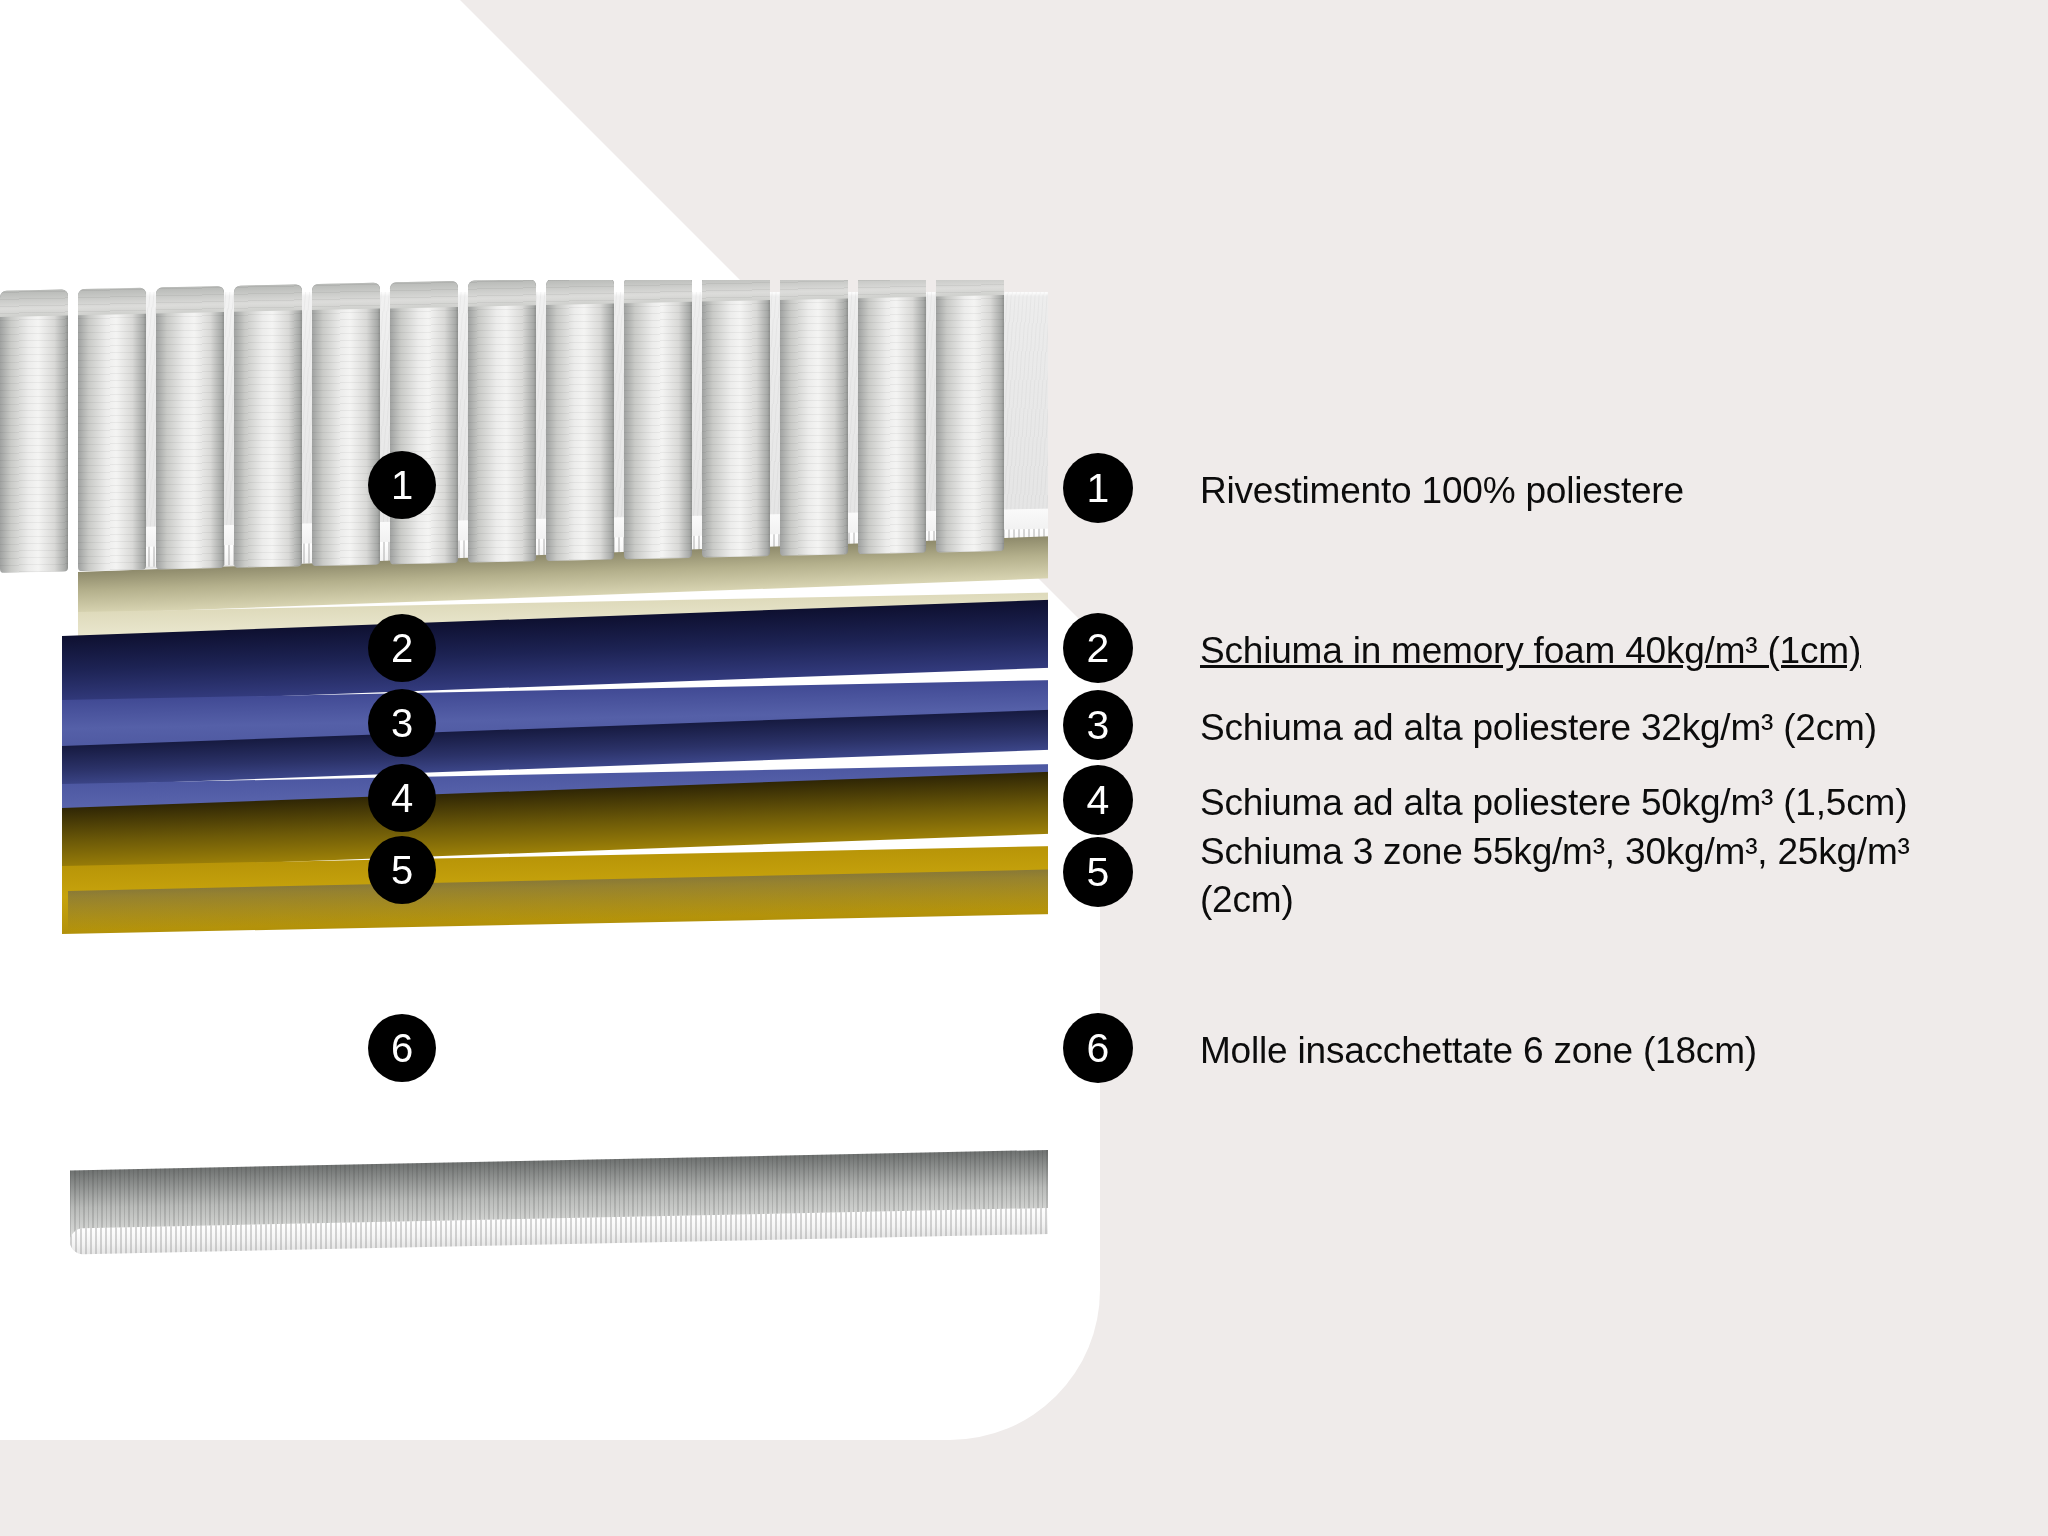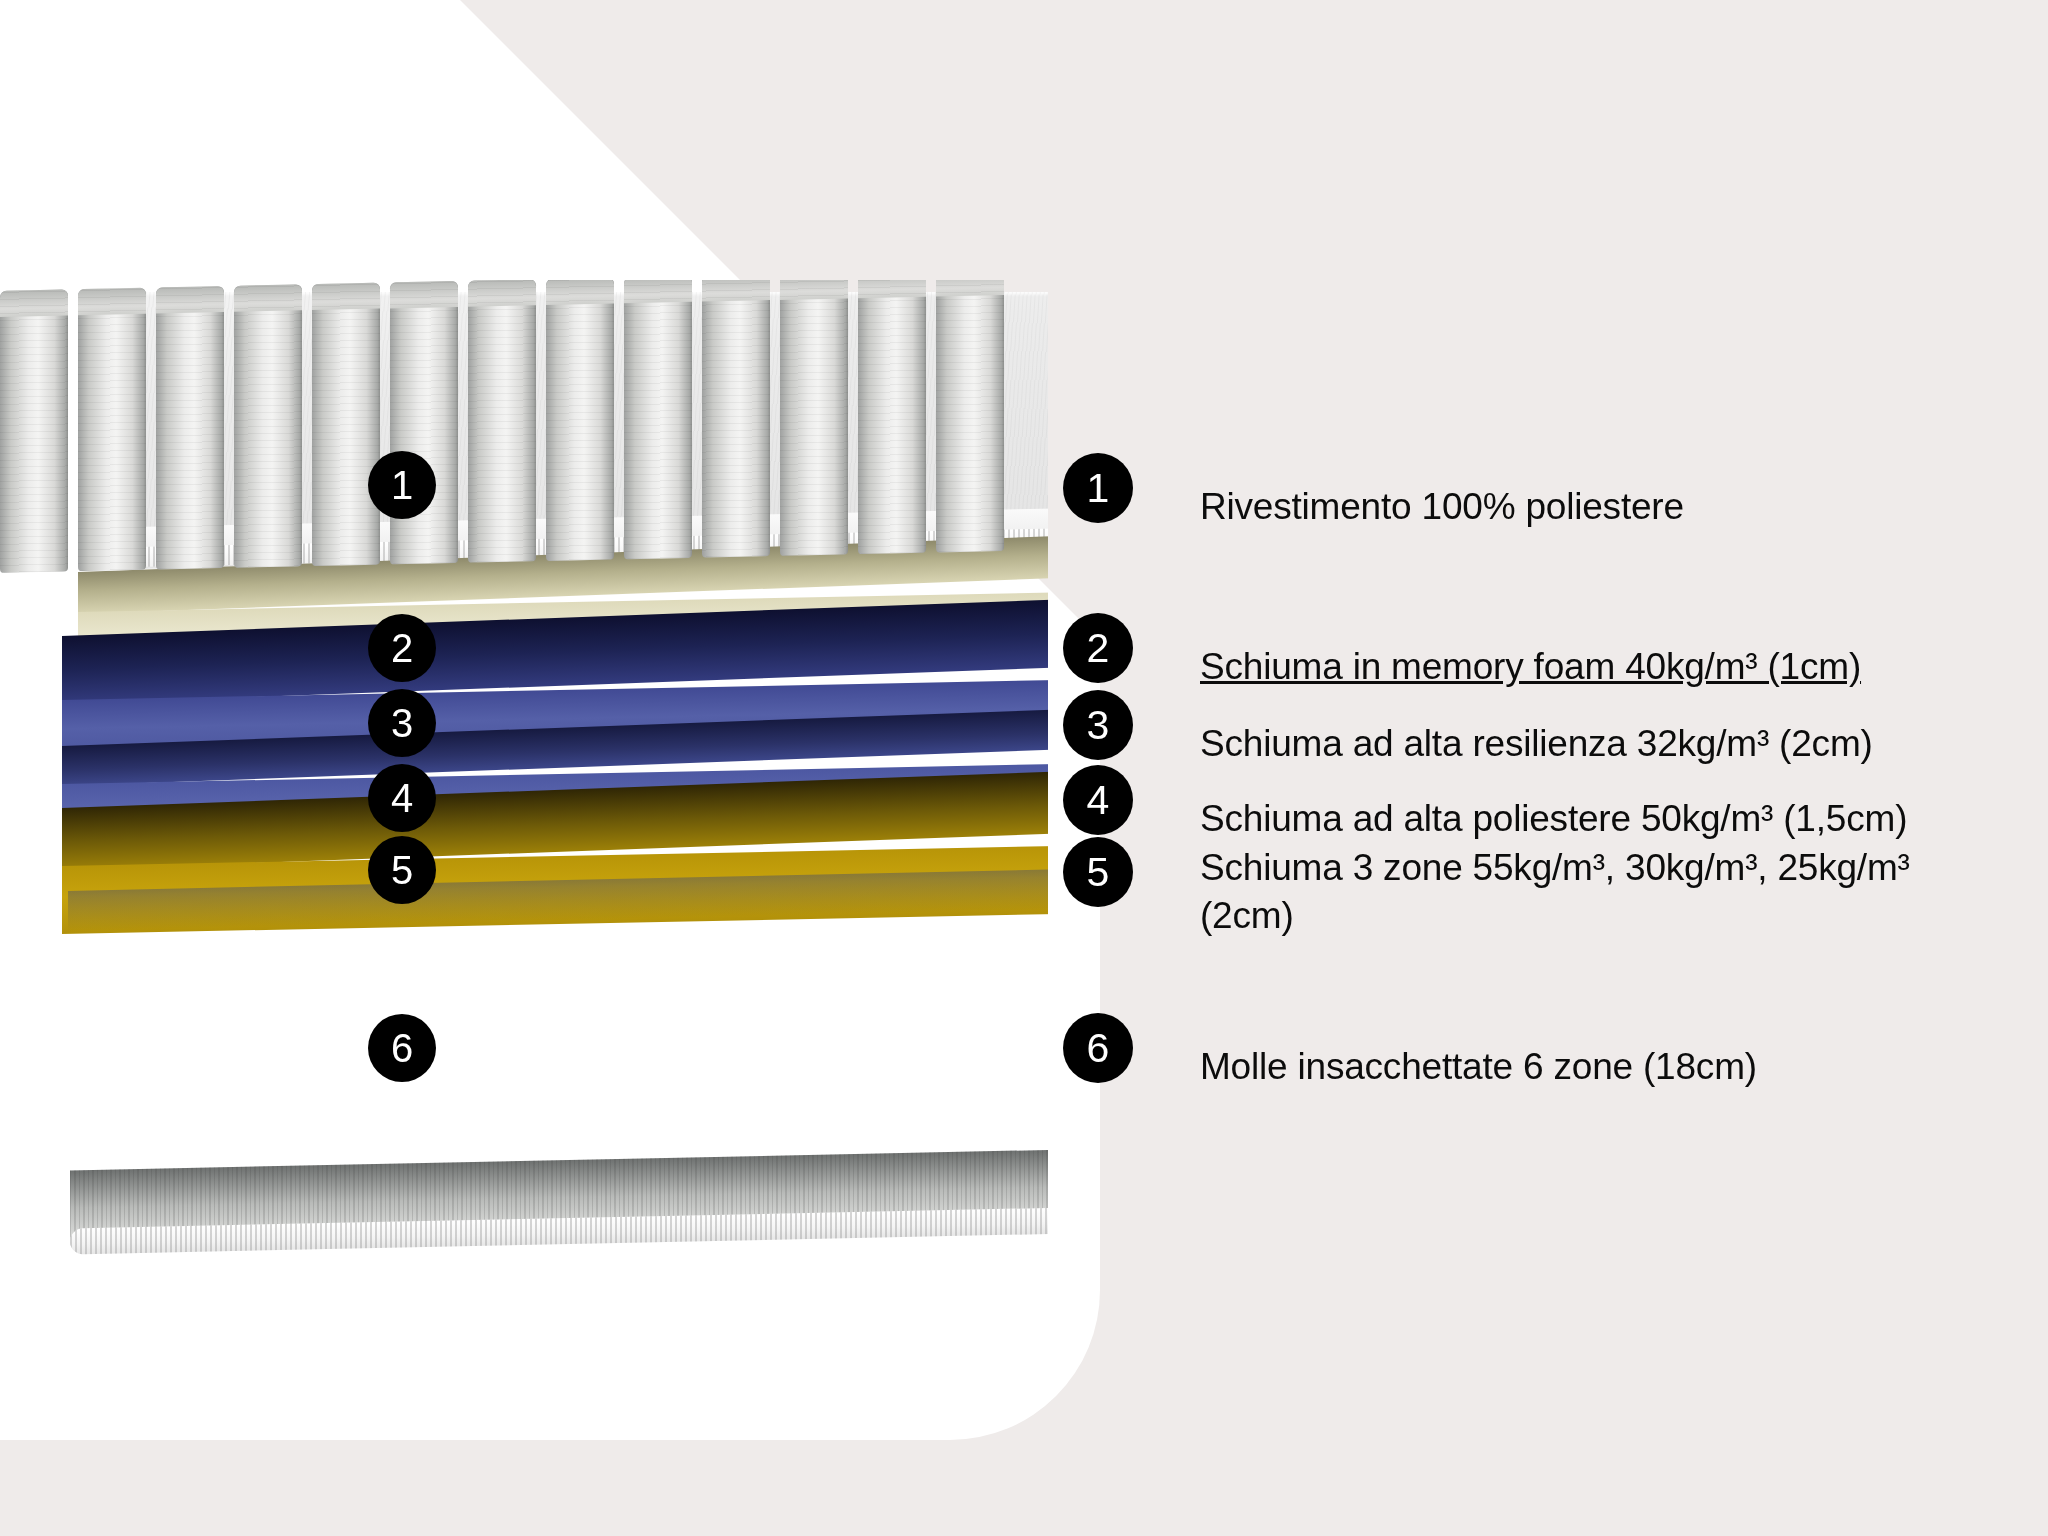--- a/index.html
+++ b/index.html
@@ -164,21 +164,20 @@
   #legend{position:absolute;left:1063px;top:0;width:940px;height:1536px;}
   .legend-row{position:absolute;left:0;width:940px;}
   .legend-text{
     position:absolute;left:137px;
     font-size:37px;color:#0c0c0c;
     font-family:"Liberation Sans", sans-serif;
     line-height:1.30;
     letter-spacing:-0.2px;
     white-space:pre-line;
     width:800px;
-    margin-top:16px;
   }
 </style>
 </head>
 <body>
 
 <div id="bg-base"></div>
 <div id="white-panel"></div>
 
 <div id="mattress">
 
@@ -241,21 +240,21 @@
     <div class="legend-text" style="top:14px;">Rivestimento 100% poliestere</div>
   </div>
 
   <div class="legend-row" style="top:613px;">
     <div class="badge on-legend" style="position:absolute;left:0;top:0;">2</div>
     <div class="legend-text" style="top:14px;text-decoration:underline;">Schiuma in memory foam 40kg/m³ (1cm)</div>
   </div>
 
   <div class="legend-row" style="top:690px;">
     <div class="badge on-legend" style="position:absolute;left:0;top:0;">3</div>
-    <div class="legend-text" style="top:14px;">Schiuma ad alta resilienza 32kg/m³ (2cm)</div>
+    <div class="legend-text" style="top:14px;">Schiuma ad alta poliestere 32kg/m³ (2cm)</div>
   </div>
 
   <div class="legend-row" style="top:765px;">
     <div class="badge on-legend" style="position:absolute;left:0;top:0;">4</div>
     <div class="legend-text" style="top:14px;">Schiuma ad alta poliestere 50kg/m³ (1,5cm)</div>
   </div>
 
   <div class="legend-row" style="top:837px;">
     <div class="badge on-legend" style="position:absolute;left:0;top:0;">5</div>
     <div class="legend-text" style="top:-9px;">Schiuma 3 zone 55kg/m³, 30kg/m³, 25kg/m³ (2cm)</div>

